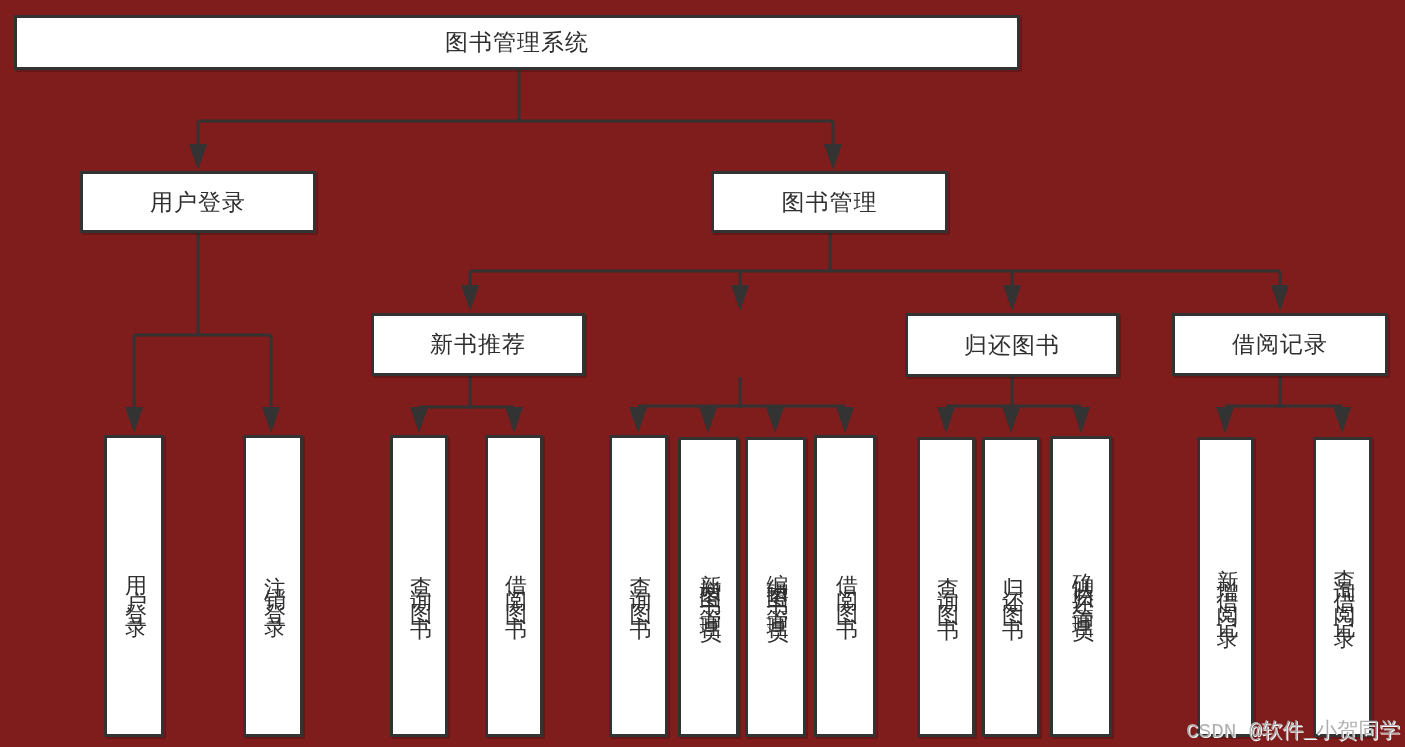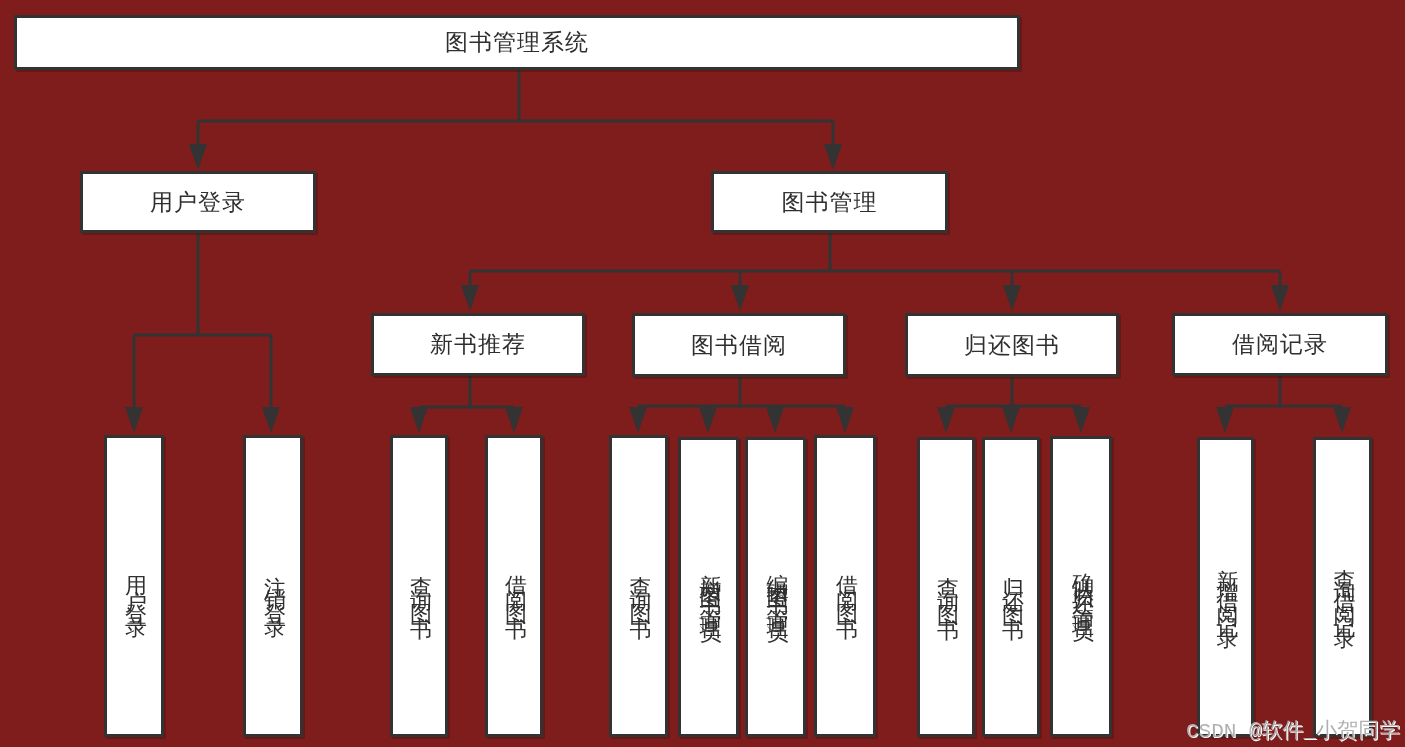--- a/index.html
+++ b/index.html
@@ -115,23 +115,20 @@
   <div class="box n-login">
     <span class="hlabel">用户登录</span>
   </div>
   <div class="box n-bookmgmt">
     <span class="hlabel">图书管理</span>
   </div>
 
   <div class="box n-newbook">
     <span class="hlabel">新书推荐</span>
   </div>
-  <div class="box n-borrow">
-    <span class="hlabel">图书借阅</span>
-  </div>
   <div class="box n-current">
     <span class="hlabel">归还图书</span>
   </div>
   <div class="box n-records">
     <span class="hlabel">借阅记录</span>
   </div>
 
   <div class="box t1">
     <span class="vlabel v-short">用户登录</span>
   </div>

